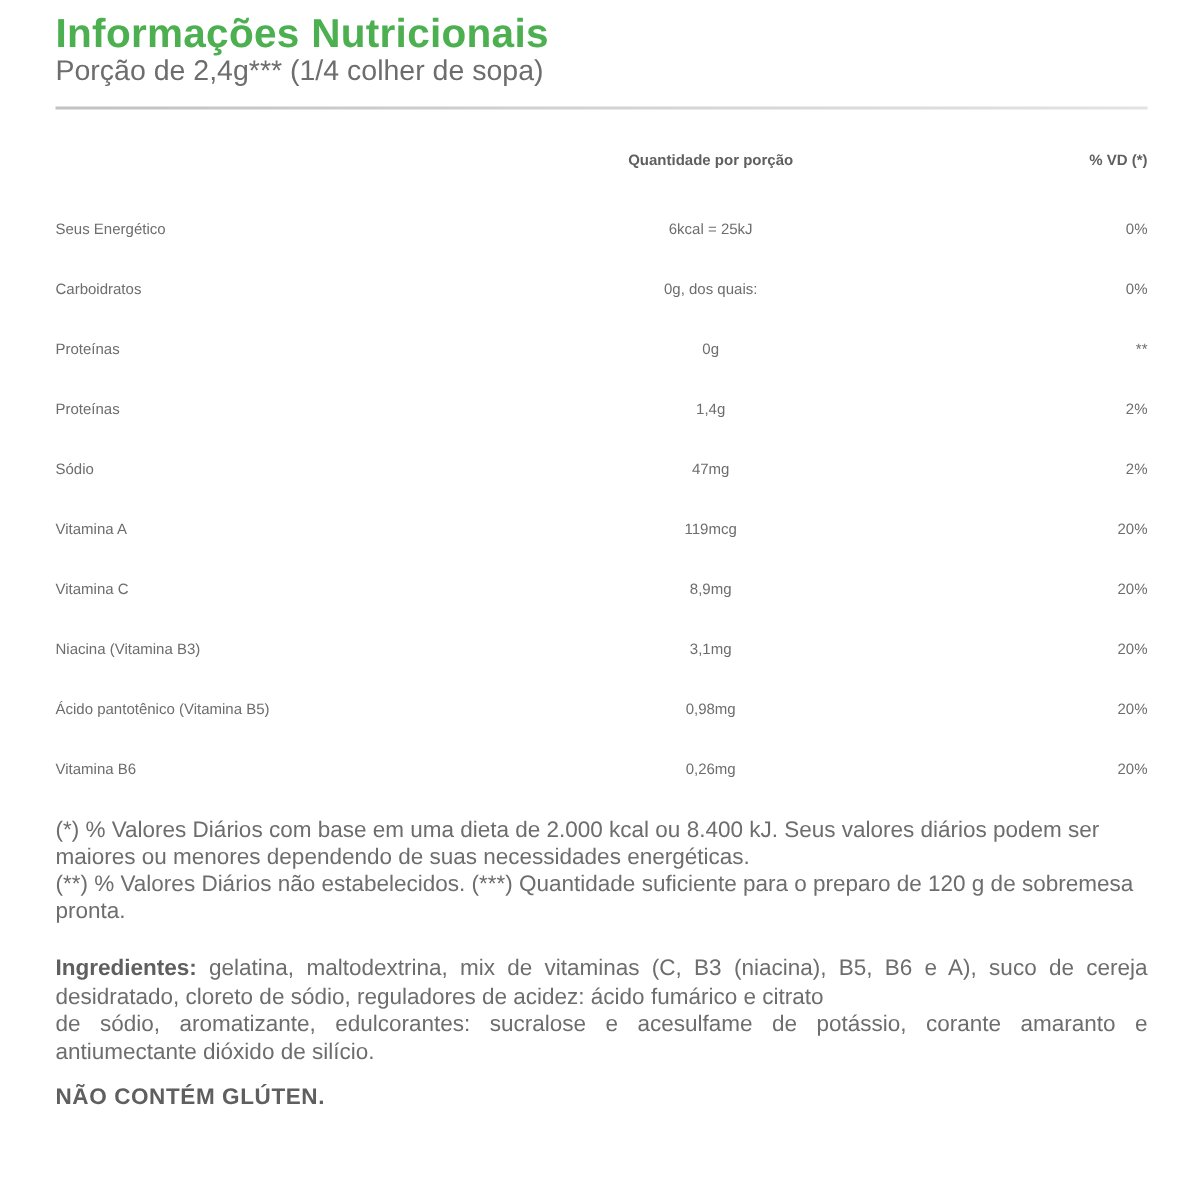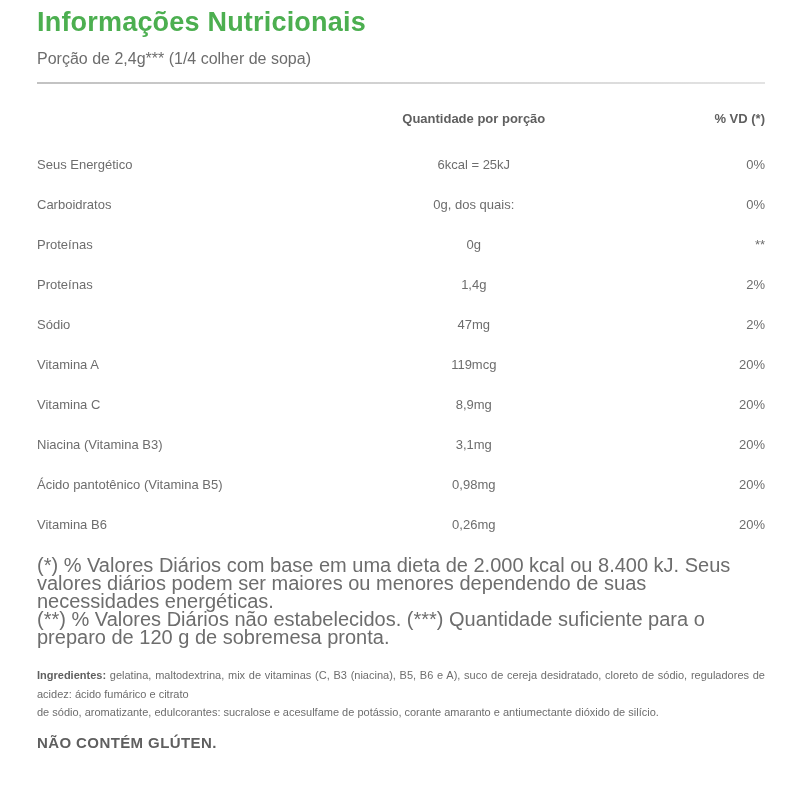--- a/index.html
+++ b/index.html
@@ -22,39 +22,39 @@
   }
   .title{
     margin:0;
     font-size:27px;
     line-height:32px;
     font-weight:700;
     color:var(--accent-green);
     letter-spacing:0.2px;
   }
   .serving{
-    margin:12px 0 0 0;
-    font-size:16px;
+    margin:1px 0 0 0;
+    font-size:19px;
     line-height:18px;
   }
   .divider{
     margin-top:14px;
     height:2px;
     border:none;
     background:linear-gradient(to right,#c2c2c2,#e3e3e3);
   }
   table.nutrition{
     width:100%;
     border-collapse:collapse;
     margin:0;
   }
   table.nutrition th,
   table.nutrition td{
     padding:0;
-    font-size:13px;
+    font-size:10px;
   }
   thead th{
     height:52px;
     vertical-align:middle;
     font-weight:700;
     color:var(--heading-gray);
   }
   tbody td{
     height:40px;
     vertical-align:middle;
@@ -62,27 +62,27 @@
   .c1{text-align:left;width:42%;}
   .c2{text-align:center;width:36%;}
   .c3{text-align:right;width:22%;}
   .quote{
     margin:2px 0 0 0;
     font-size:15px;
     line-height:19px;
   }
   .footnotes{
     margin-top:12px;
-    font-size:20px;
+    font-size:15px;
     line-height:18px;
   }
   .footnotes p{margin:0;}
   .ingredients{
     margin:20px 0 0 0;
-    font-size:11px;
+    font-size:15px;
     line-height:18.5px;
     text-align:justify;
   }
   .bold{font-weight:700;color:var(--heading-gray);}
   .gluten{
     margin:12px 0 0 0;
     font-size:15px;
     line-height:18px;
     font-weight:700;
     color:var(--heading-gray);

